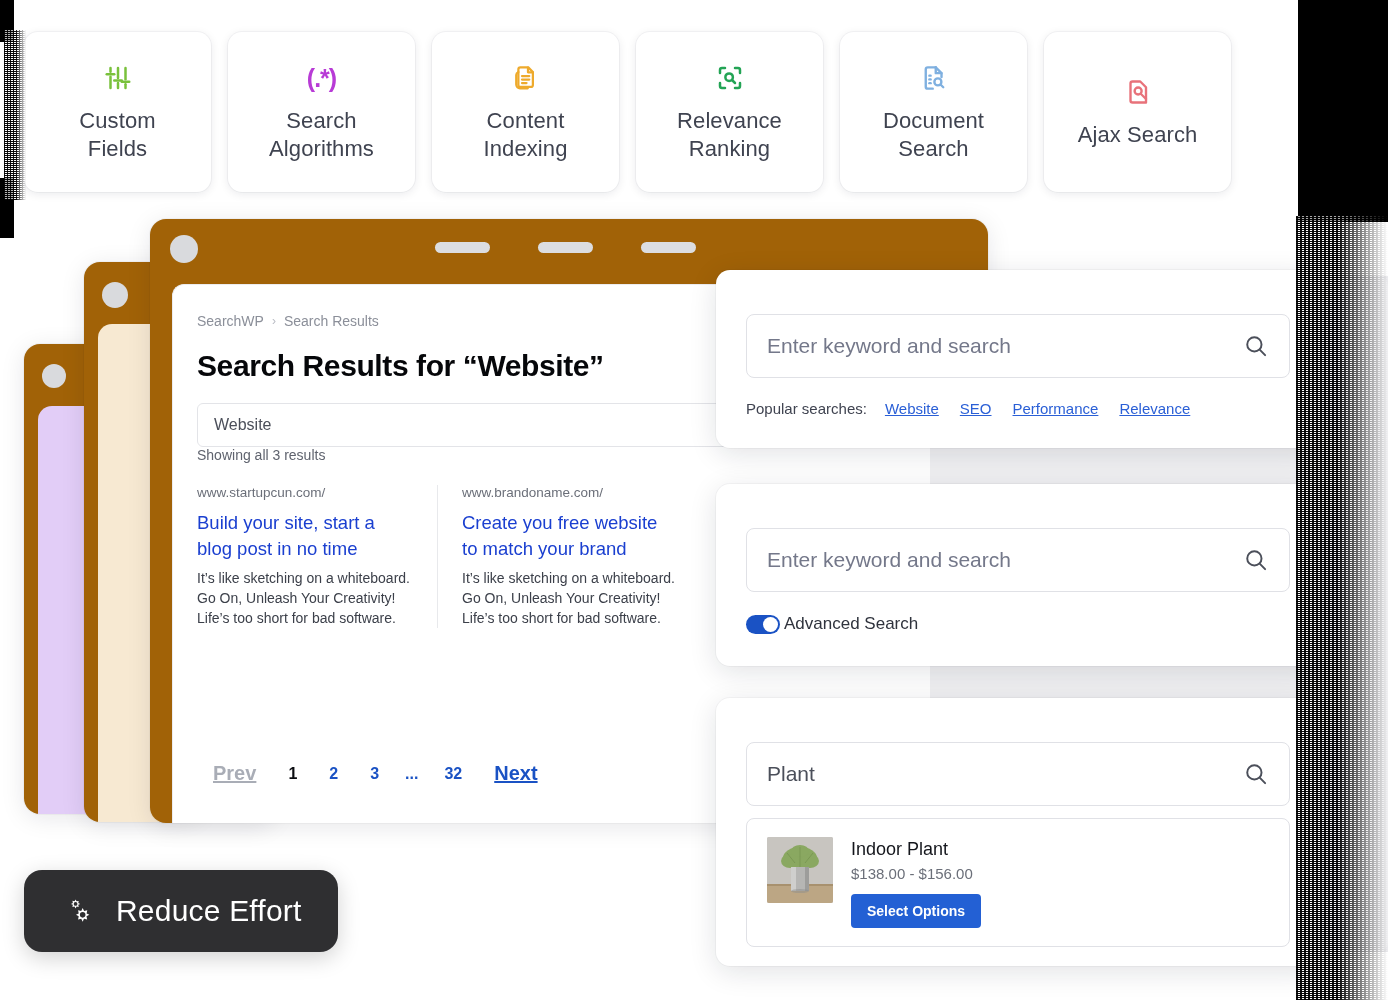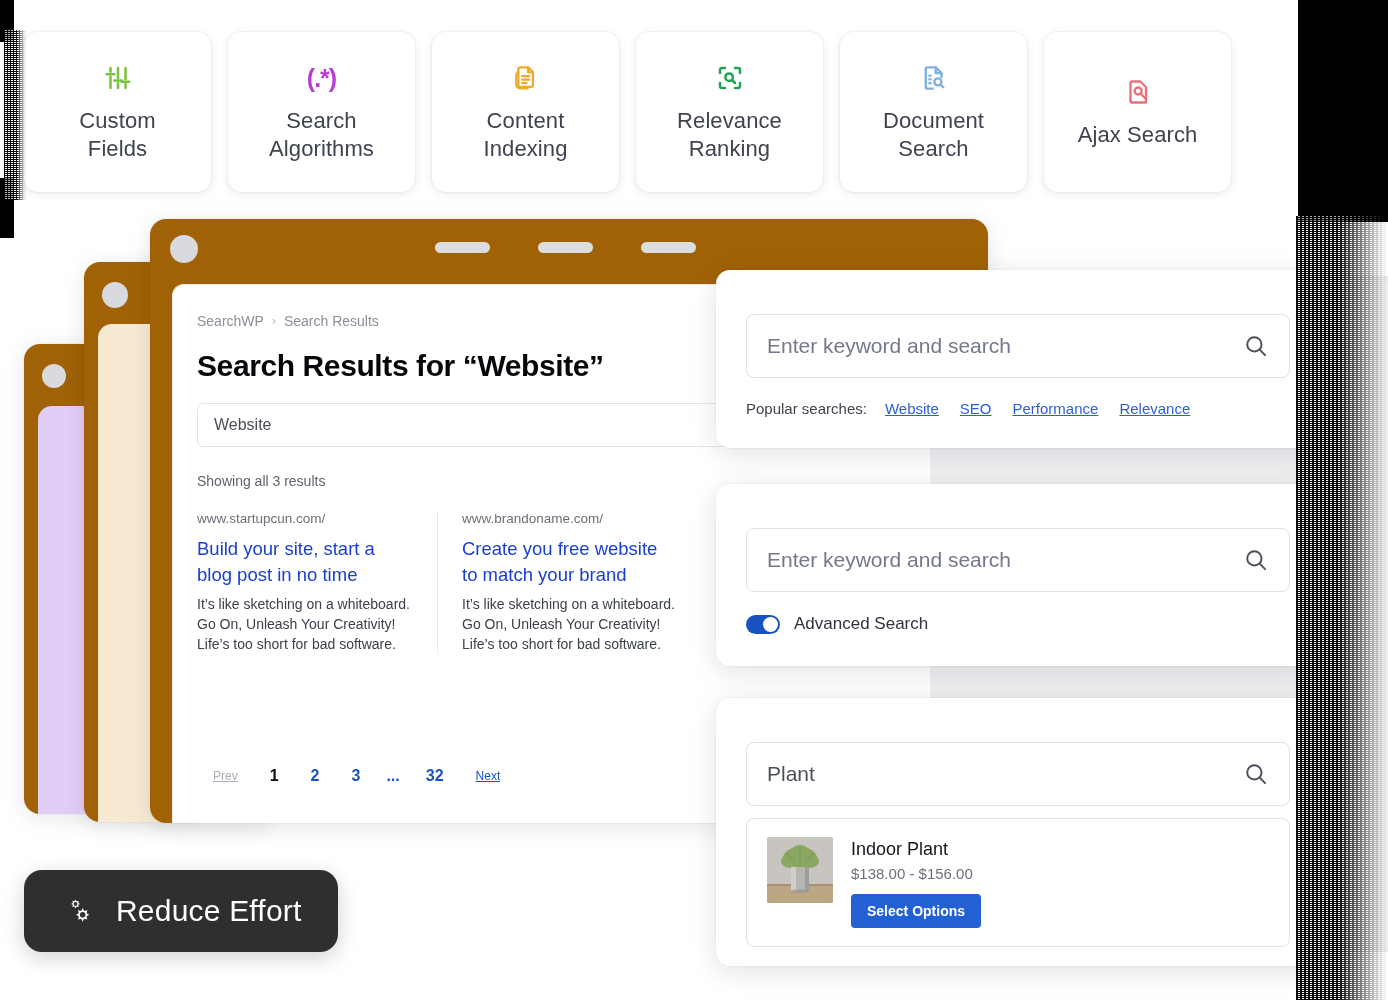--- a/index.html
+++ b/index.html
@@ -200,21 +200,20 @@
     border: 1px solid #e3e4e8;
     border-radius: 6px;
     padding: 0 16px;
     font-size: 16px;
     color: #4b4f5a;
     font-family: inherit;
     background: #fff;
     outline: none;
   }
   .results-count {
-    margin-top: 26px;
     font-size: 14px;
     color: #5f636e;
   }
   #results-grid {
     display: flex;
     margin-top: 22px;
   }
   .result-col {
     width: 240px;
     padding-right: 26px;
@@ -244,22 +243,22 @@
 
   #pagination {
     position: absolute;
     left: 24px;
     bottom: 38px;
     display: flex;
     align-items: center;
     gap: 0;
   }
   .page-link {
-    font-size: 12px;
-    font-weight: 400;
+    font-size: 20px;
+    font-weight: 700;
     color: #1a52c4;
     text-decoration: underline;
     cursor: pointer;
     padding: 0 16px;
   }
   .page-link.disabled { color: #a9adb6; }
   .page-num {
     font-size: 16px;
     font-weight: 700;
     color: #1a52c4;
@@ -351,21 +350,21 @@
     color: #2a5fd6;
     text-decoration: underline;
     font-size: 15px;
     cursor: pointer;
     margin-right: 9px;
   }
 
   .toggle-row {
     display: flex;
     align-items: center;
-    gap: 14px;
+    gap: 4px;
     margin: 22px 30px 0 30px;
   }
   .toggle {
     width: 34px;
     height: 19px;
     border-radius: 10px;
     background: #1a52c4;
     position: relative;
     cursor: pointer;
     flex: none;

